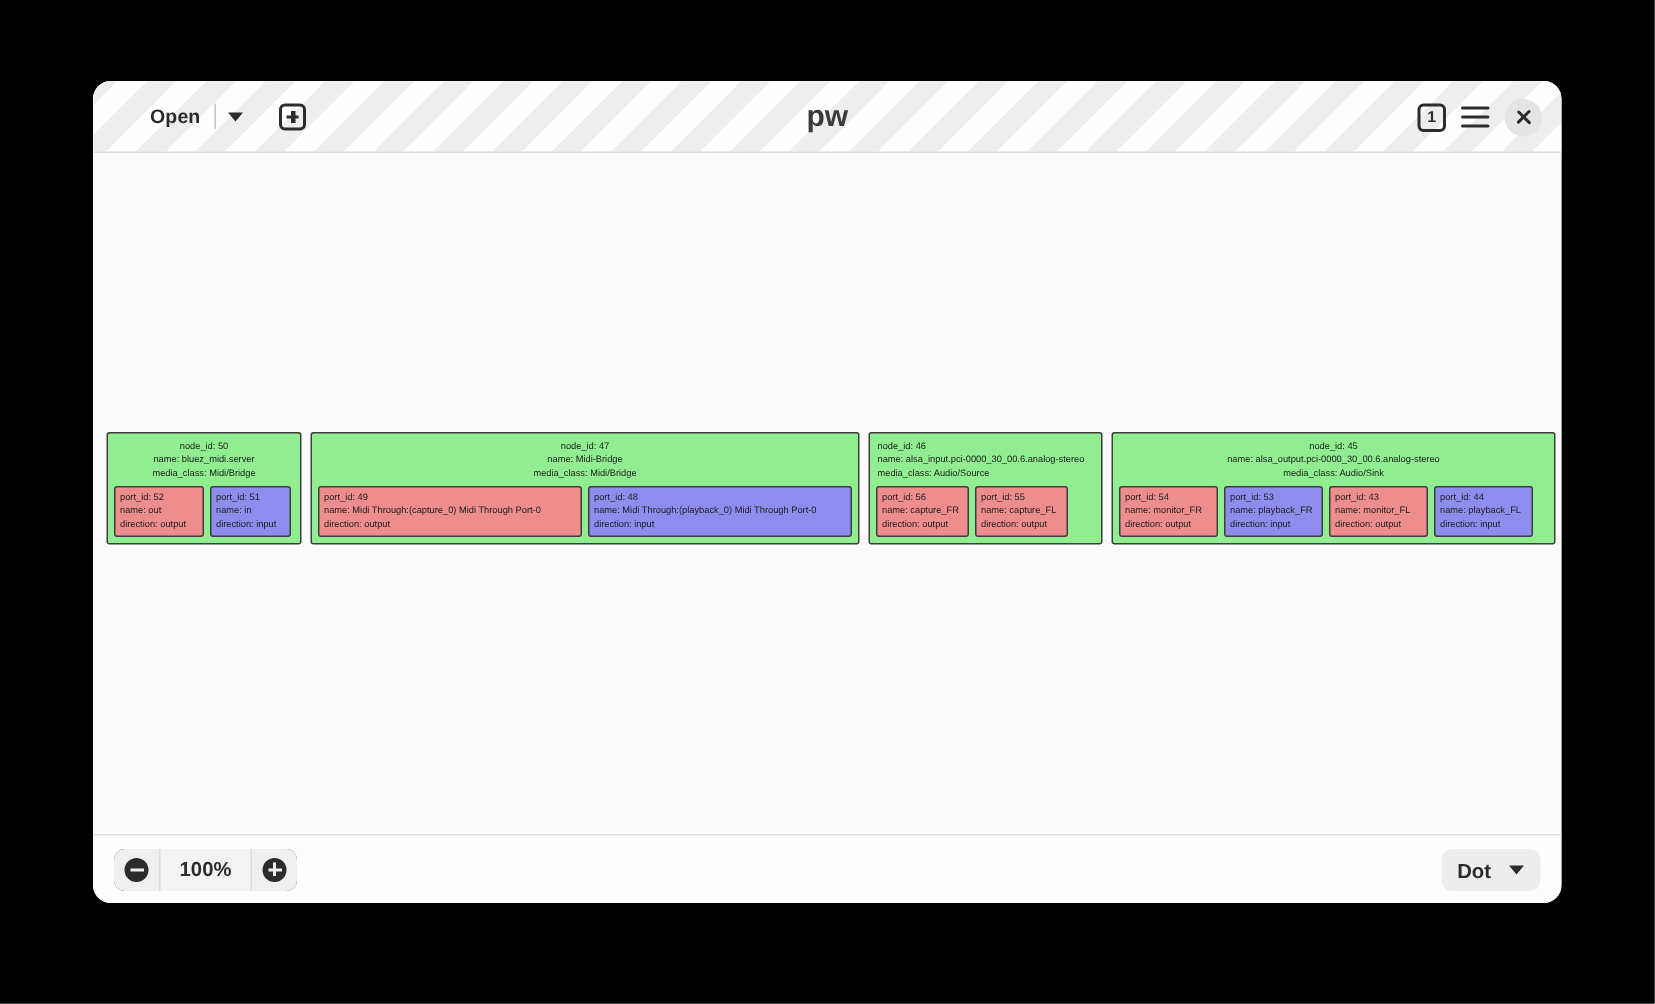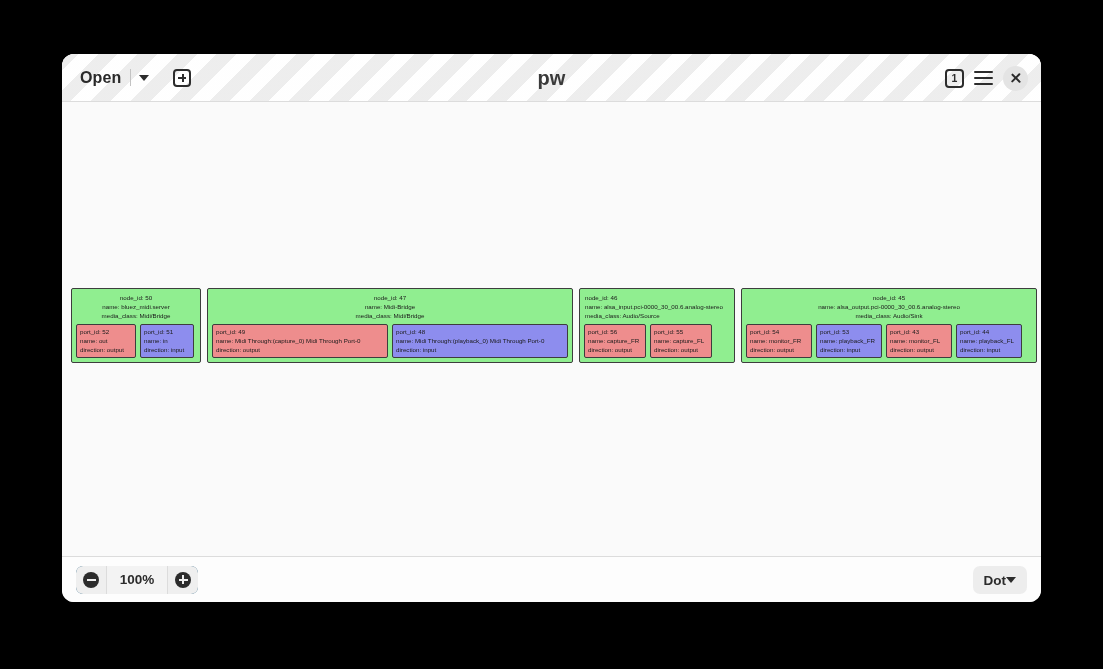--- a/index.html
+++ b/index.html
@@ -34,23 +34,24 @@
         rgba(255,255,255,0.95) 0px,
         rgba(255,255,255,0.95) 14px,
         rgba(237,237,237,0.95) 14px,
         rgba(237,237,237,0.95) 28px);
   }
   .tb-left { display: flex; align-items: center; padding-left: 14px; gap: 6px; z-index: 2; }
   .tb-right { position: absolute; right: 13px; top: 0; height: 48px;
               display: flex; align-items: center; gap: 10px; z-index: 2; }
   .open-group { display: flex; align-items: center; }
   .open-label {
-    font-size: 16px; color: #2a2a2a; font-weight: 600;
+    font-size: 13px; color: #2a2a2a; font-weight: 600;
     padding: 4px 9px 4px 4px;
     letter-spacing: 0.1px;
+    margin-left: 20px;
   }
   .vsep { width: 1px; height: 17px; background: #c3c3c3; }
   .caret-btn {
     width: 26px; height: 26px;
     display: flex; align-items: center; justify-content: center;
     border-radius: 5px;
   }
   .caret {
     width: 0; height: 0;
     border-left: 5.5px solid transparent;
@@ -184,21 +185,21 @@
     font-size: 13.5px; font-weight: 700; color: #2b2b2b;
     border-left: 1px solid #dcdcdc; border-right: 1px solid #dcdcdc;
     height: 28px; line-height: 28px;
     background: #f3f3f3;
   }
   .layout-select {
     position: absolute; right: 14px; top: 9px;
     height: 28px;
     background: #ededed;
     border-radius: 7px;
-    display: flex; align-items: center; gap: 0;
+    display: flex; align-items: center; gap: 12px;
     padding: 0 11px;
   }
   .layout-select .lbl { font-size: 13.5px; font-weight: 600; color: #2b2b2b; }
   .layout-select .caret {
     border-left: 5px solid transparent;
     border-right: 5px solid transparent;
     border-top: 6px solid #2c2c2c;
   }
 </style>
 </head>

